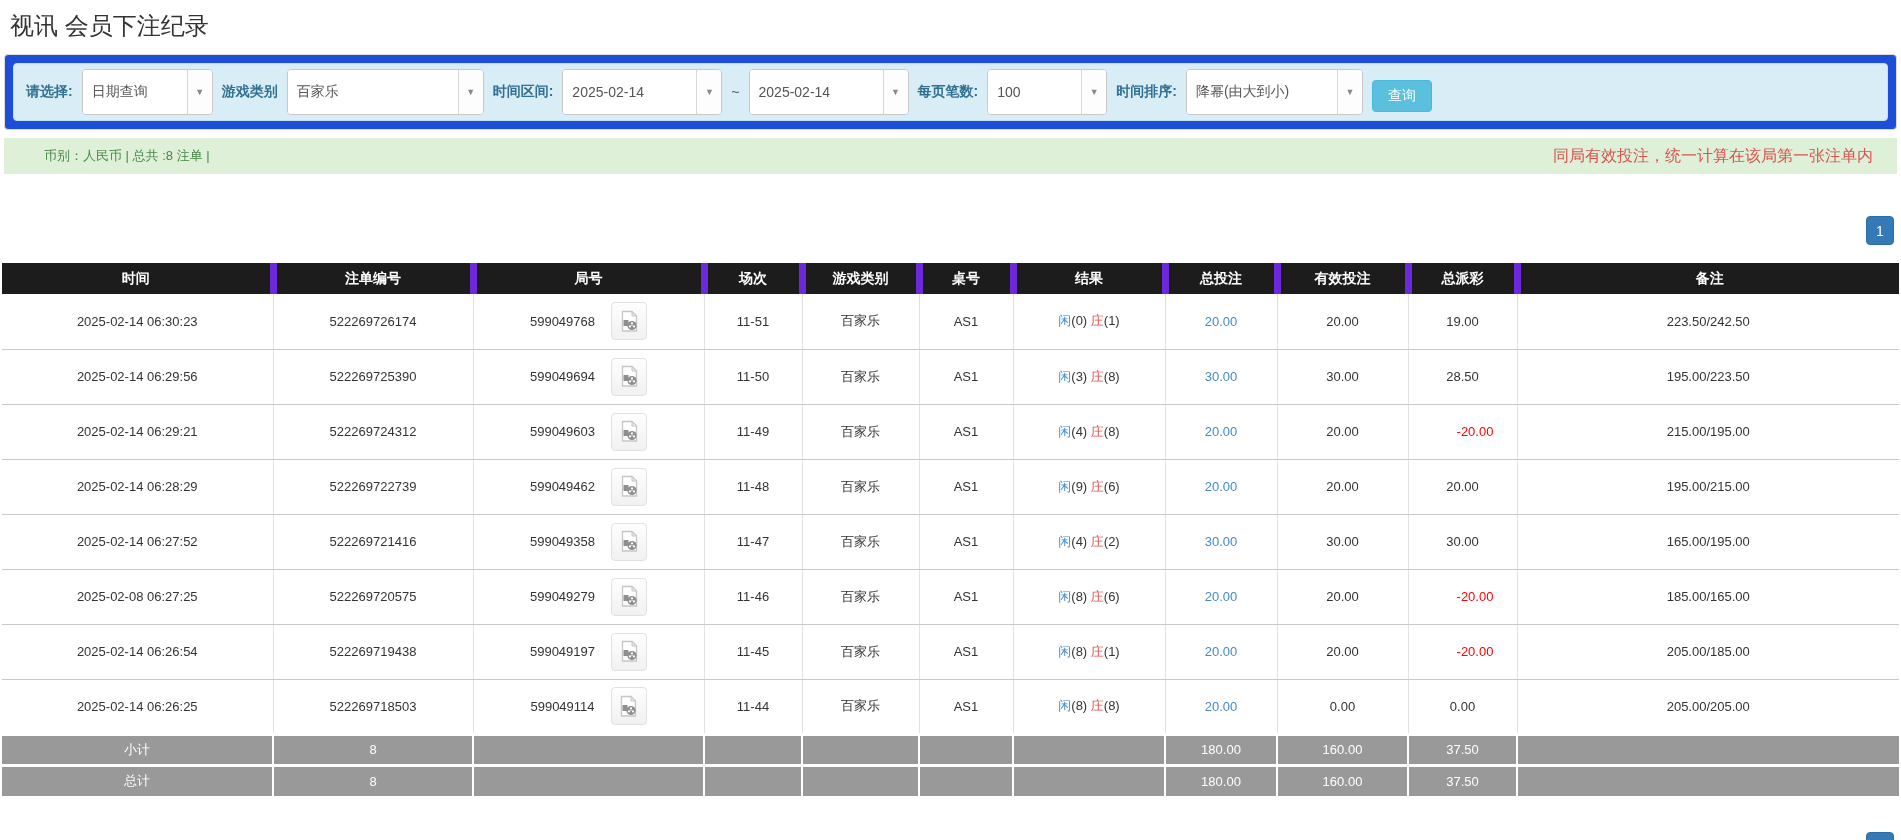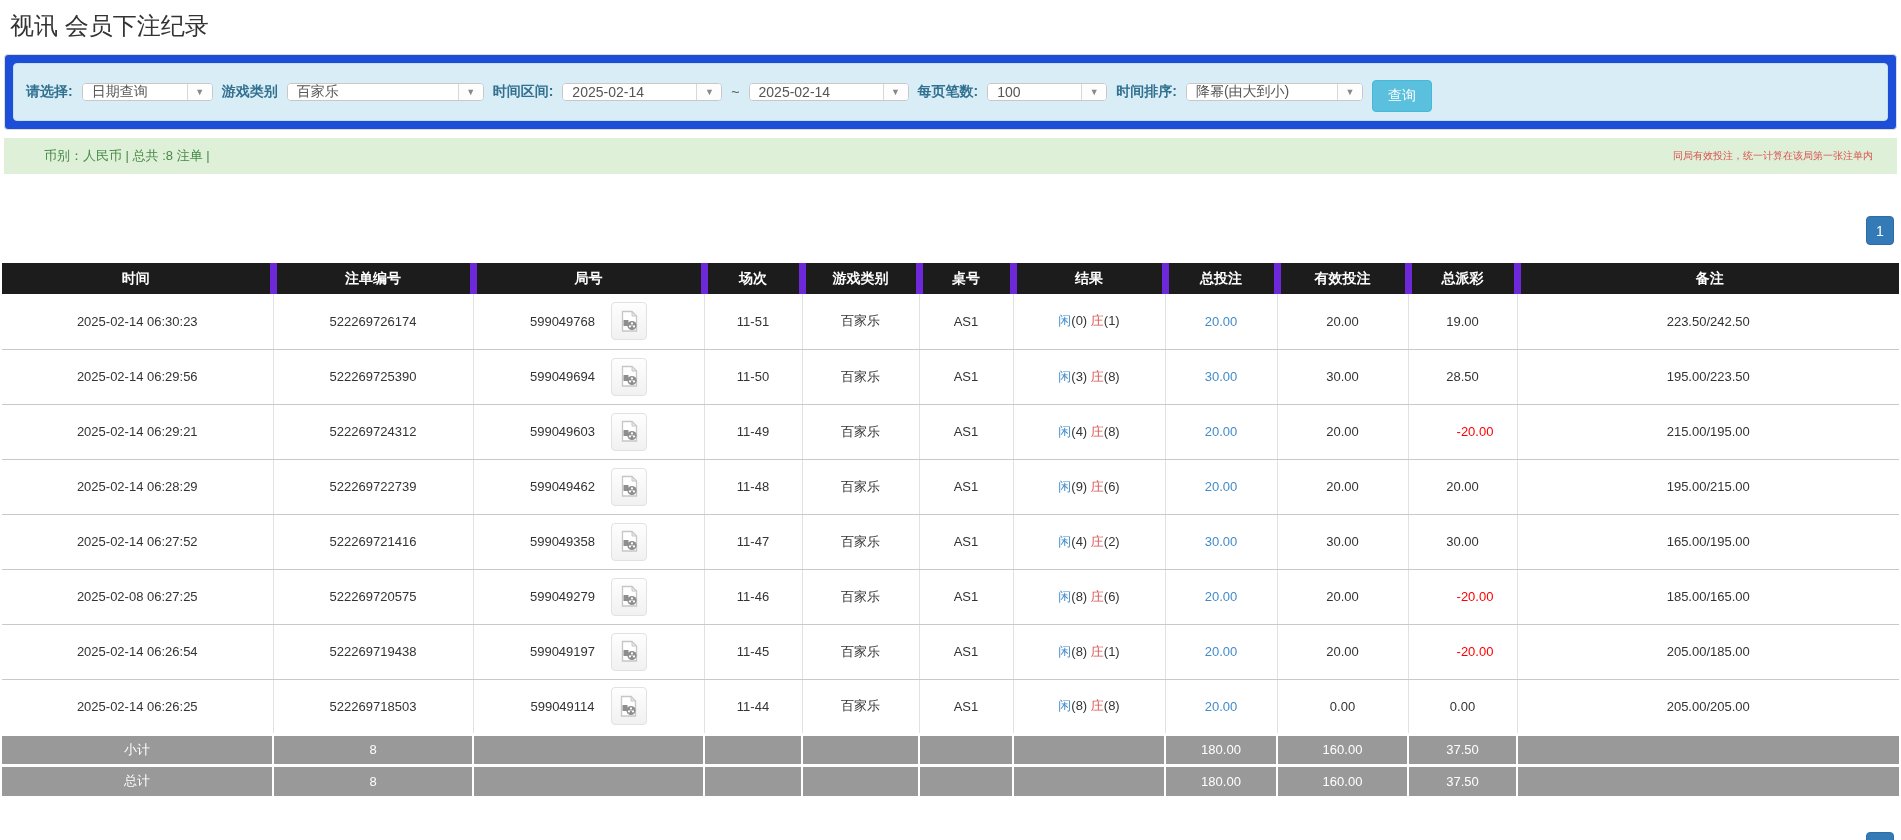--- a/index.html
+++ b/index.html
@@ -5,36 +5,36 @@
   * { margin:0; padding:0; box-sizing:border-box; }
   html,body { width:1901px; height:840px; overflow:hidden; background:#fff;
     font-family:"Liberation Sans","DejaVu Sans",sans-serif; }
   .page-title { font-size:24px; font-weight:400; color:#333; margin:10px 0 0 10px; }
 
   
   .filter-panel { margin:12px 4px 0 4px; border:1px solid #ddd; border-radius:4px; padding:8px; background:#1d4ed8; }
   .filter-bar { background:#d9edf7; border:1px solid #c5e1ef; border-radius:4px; height:58px;
     display:flex; align-items:center; padding:0 12px; gap:9px; }
   .f-label { font-size:14px; font-weight:bold; color:#31708f; white-space:nowrap; }
-  .combo { display:inline-flex; height:18px; background:#fff; border:1px solid #c8c8c8; border-radius:4px; overflow:hidden; }
+  .combo { display:inline-flex; height:46px; background:#fff; border:1px solid #c8c8c8; border-radius:4px; overflow:hidden; }
   .combo input { border:none; outline:none; padding:0 9px; font-size:14px; color:#555; background:#fff;
     font-family:"Liberation Sans","DejaVu Sans",sans-serif; }
   .combo .arrow { width:25px; border-left:1px solid #d8d8d8; background:#fdfdfd; display:flex;
     align-items:center; justify-content:center; color:#888; font-size:9px; cursor:pointer; }
   .w-qt input{ width:104px; } .w-game input{ width:170px; } .w-date input{ width:133px; }
   .w-size input{ width:93px; } .w-sort input{ width:150px; }
   .tilde { color:#555; font-size:14px; }
   .search-btn { height:32px; padding:0 15px; background:#5bc0de; border:1px solid #46b8da; border-radius:4px;
     color:#fff; font-size:14px; cursor:pointer; font-family:"Liberation Sans","DejaVu Sans",sans-serif;margin-top:7px; }
 
   
   .summary-bar { margin:8px 4px 0 4px; background:#dff0d8; height:36px; display:flex;
     align-items:center; justify-content:space-between; padding:0 24px 0 40px; }
   .summary-left { color:#468847; font-size:13px; }
-  .summary-note { color:#d9534f; font-size:10px; }
+  .summary-note { color:#d9534f; font-size:16px; }
 
   
   .pagination { display:flex; justify-content:flex-end; margin:42px 7px 18px 7px; }
   .pagination.bottom { margin:36px 7px 0 7px; }
   .page-btn { min-width:28px; height:29px; background:#337ab7; border:1px solid #2e6da4; border-radius:4px;
     color:#fff; font-size:14px; display:flex; align-items:center; justify-content:center; cursor:pointer; }
 
   
   table { width:calc(100% - 4px); margin:0 2px; border-collapse:collapse; table-layout:fixed; }
   thead th { background:#1c1c1c; color:#fff; font-size:14px; font-weight:bold; height:31px;

